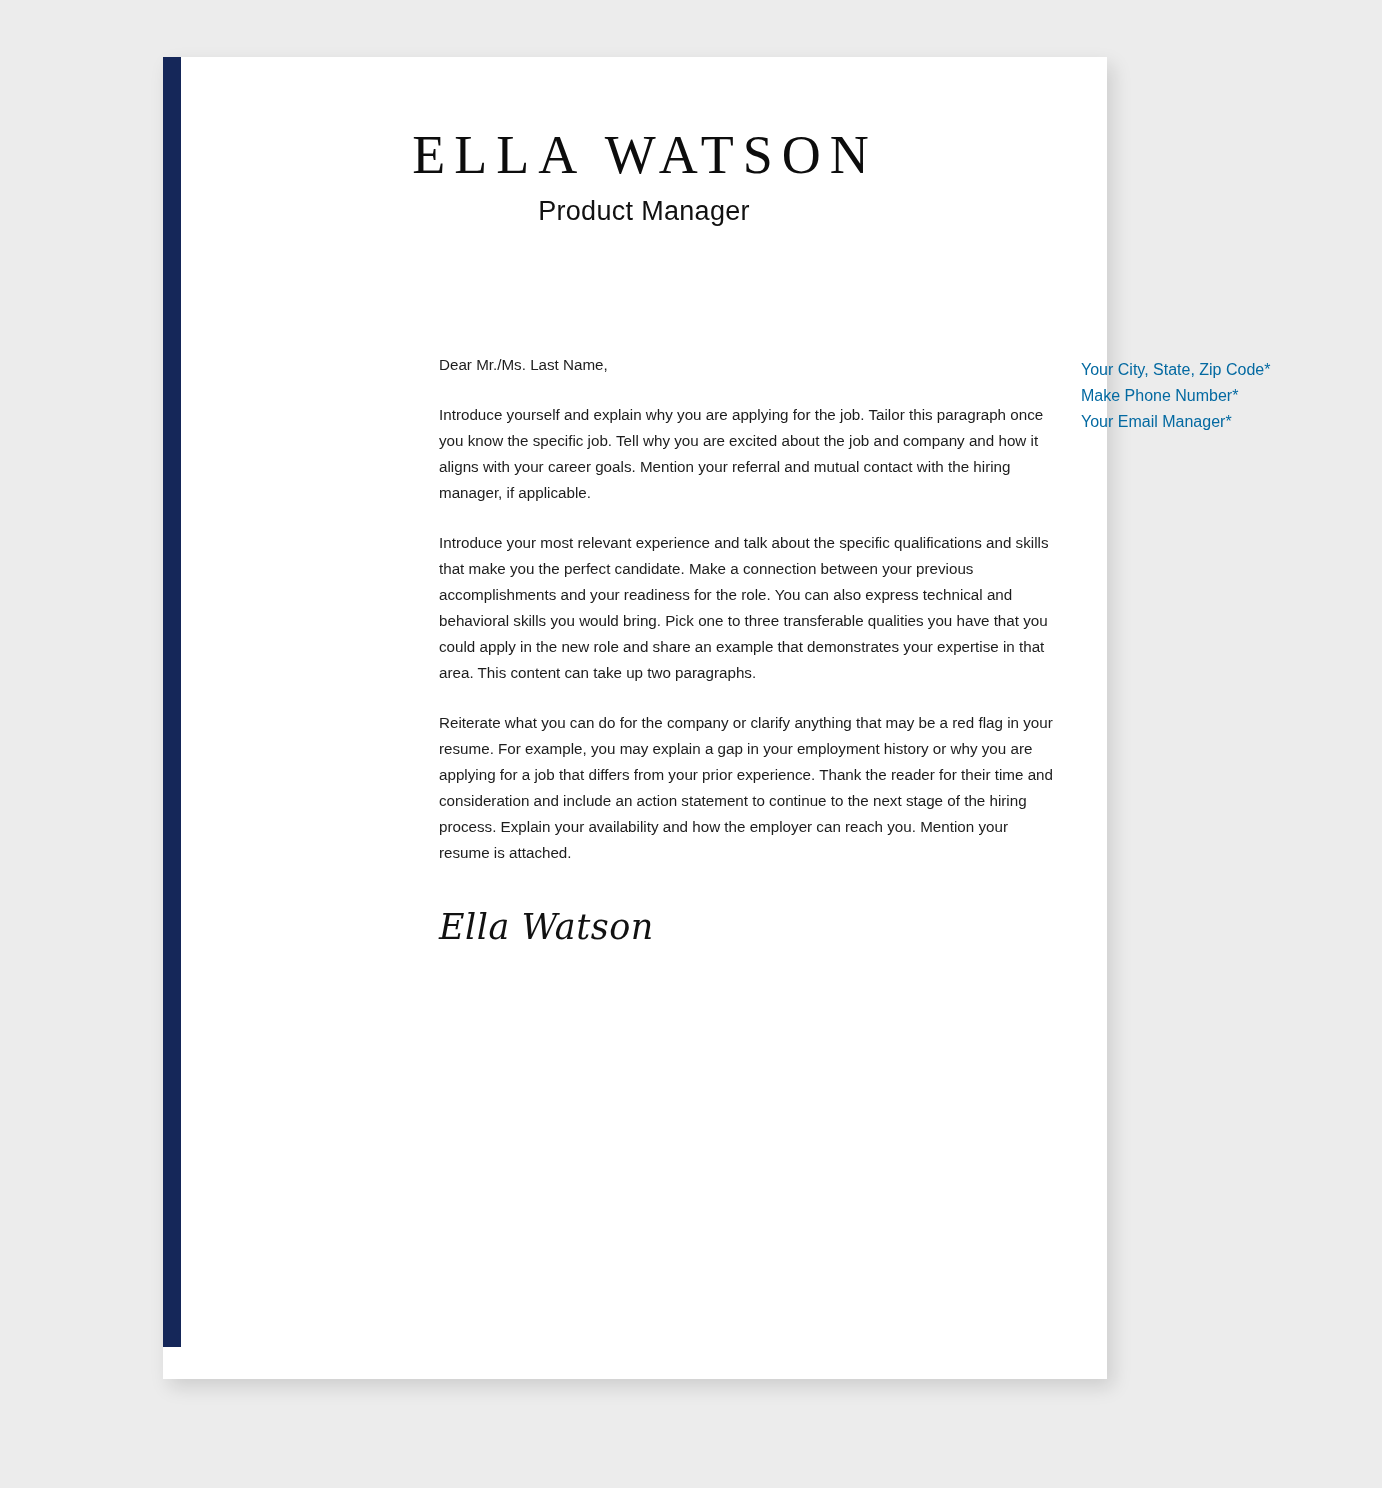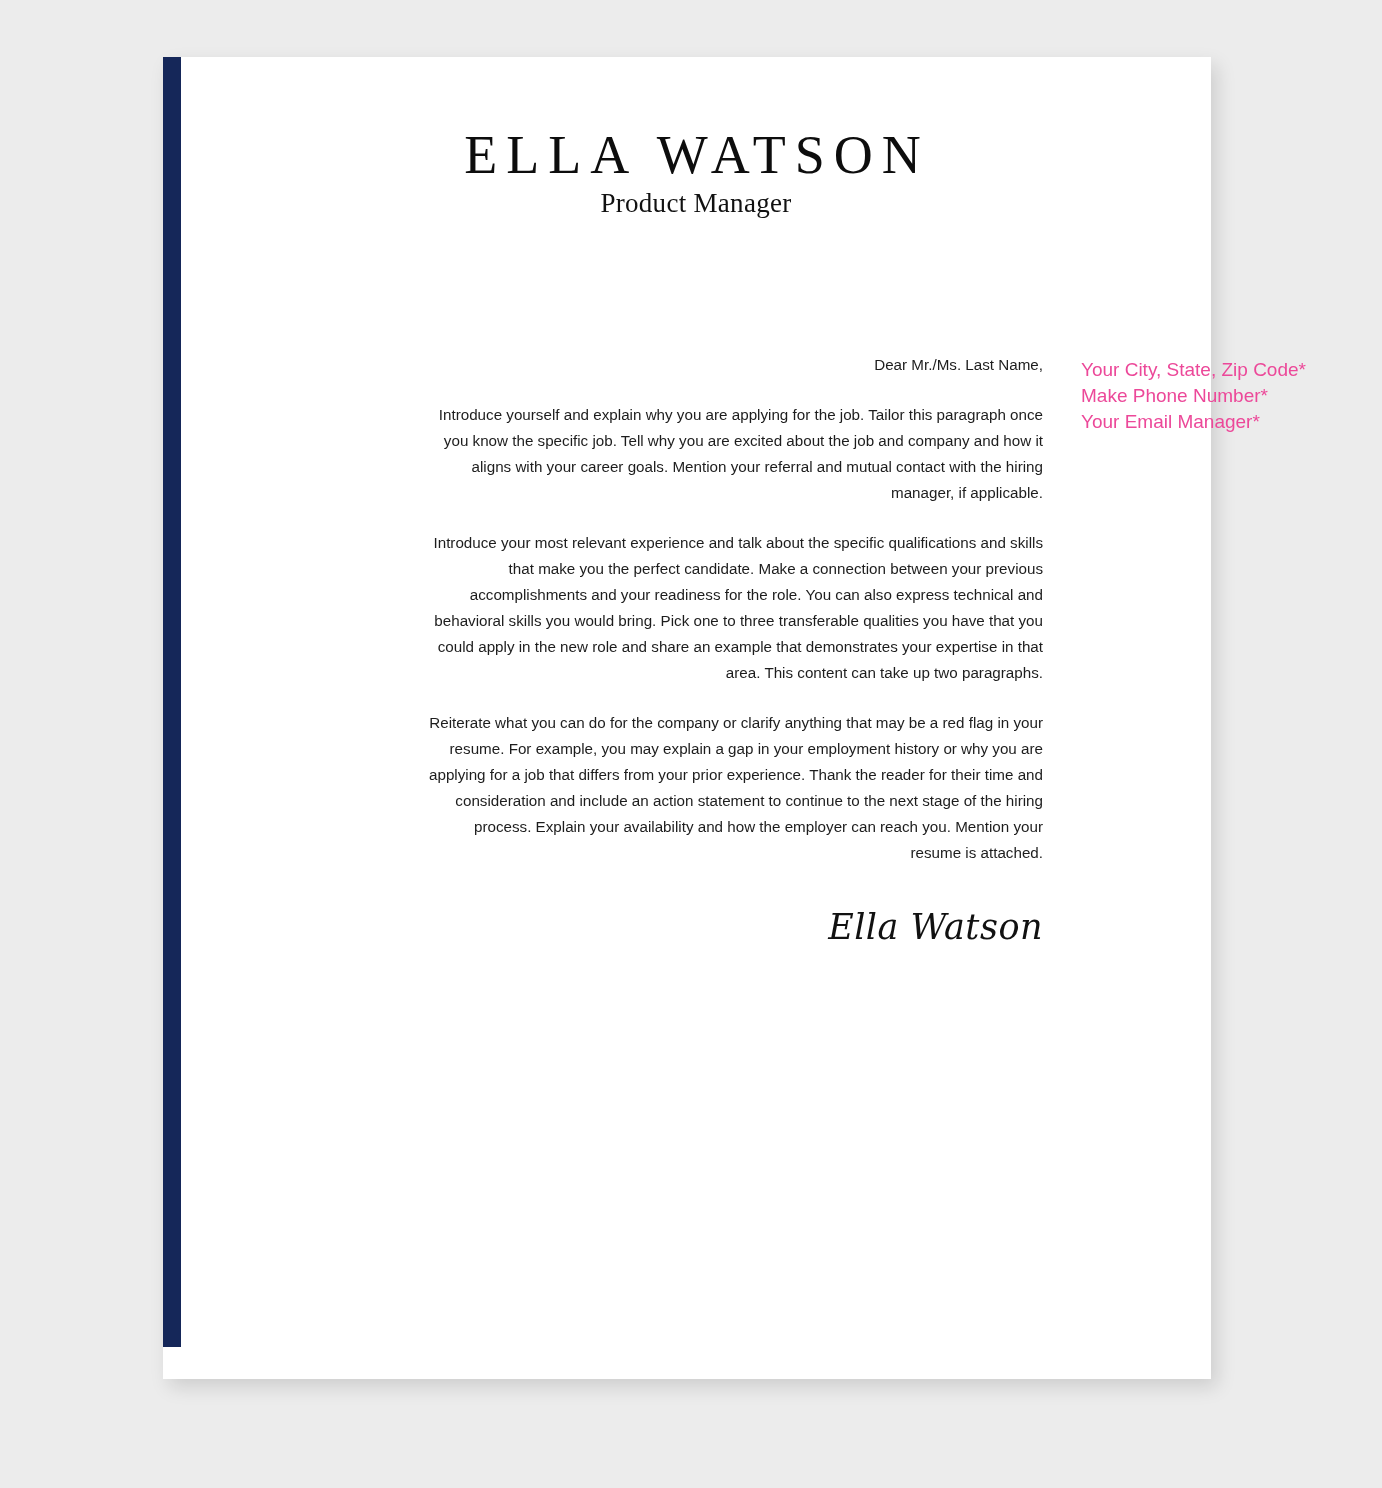--- a/index.html
+++ b/index.html
@@ -11,21 +11,21 @@
     height: 1488px;
     background: #ececec;
     font-family: "Liberation Sans", sans-serif;
     overflow: hidden;
   }
 
   .page-wrap {
     position: absolute;
     left: 163px;
     top: 57px;
-    width: 1048px;
+    width: 944px;
     height: 1322px;
   }
 
   .page {
     position: relative;
     width: 100%;
     height: 100%;
     background: #ffffff;
     box-shadow: 6px 8px 18px rgba(0,0,0,0.13);
   }
@@ -51,37 +51,36 @@
     font-family: "Liberation Serif", serif;
     font-size: 54px;
     letter-spacing: 9px;
     color: #0d0d0d;
     font-weight: 400;
     line-height: 1.05;
     margin-left: 20px;
   }
 
   .title {
-    font-family: Liberation Serif, serif;
+    font-family: Liberation Sans, sans-serif;
     font-size: 27px;
     color: #111111;
-    margin-top: 4px;
+    margin-top: 12px;
     letter-spacing: 0.3px;
     margin-left: 18px;
   }
 
   .body-col {
     position: absolute;
-    left: 260px;
+    left: 276px;
     top: 295px;
     width: 620px;
     color: #1d1d1d;
     font-size: 15.2px;
     line-height: 26px;
-    text-align: right;
   }
 
   .body-col p {
     margin: 0 0 24px 0;
   }
 
   .salutation {
     margin-bottom: 24px;
   }
 
@@ -101,22 +100,22 @@
     color: #111111;
     margin-top: 48px;
     letter-spacing: 0.5px;
   }
 
   .contact-col {
     position: absolute;
     left: 918px;
     top: 300px;
     width: 260px;
-    color: #ec4899;
-    font-size: 19px;
+    color: #0369a1;
+    font-size: 16px;
     line-height: 26px;
   }
 
   .contact-col .group {
     margin-bottom: 0;
   }
 
   .contact-col .group.second {
     margin-top: 104px;
   }

